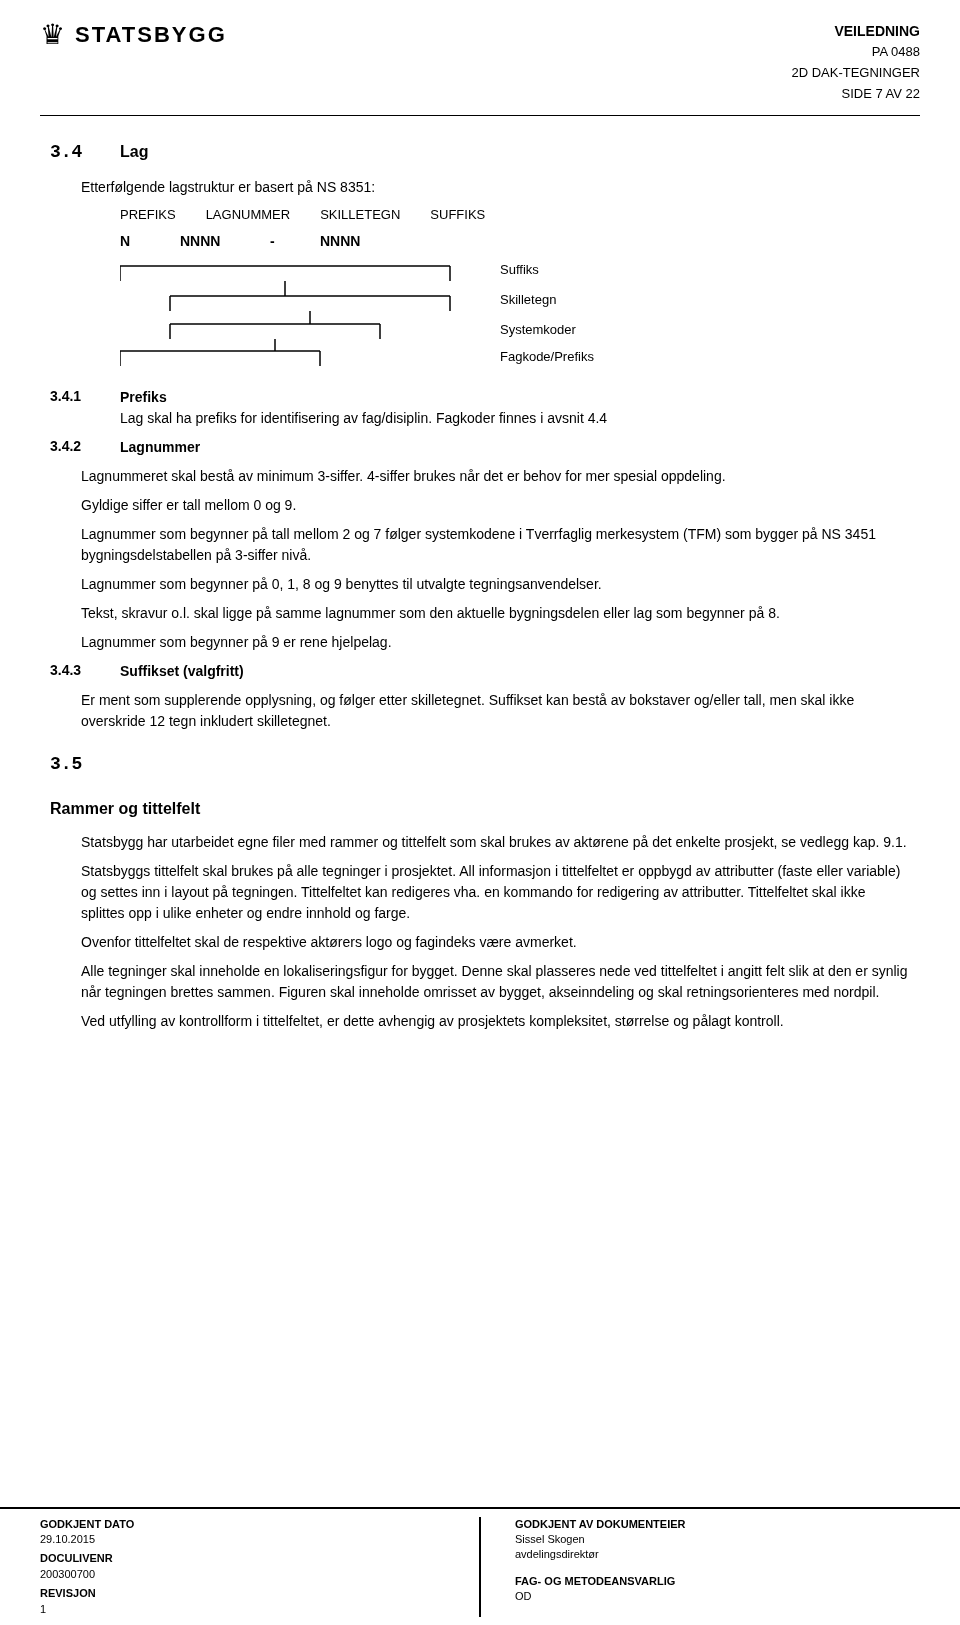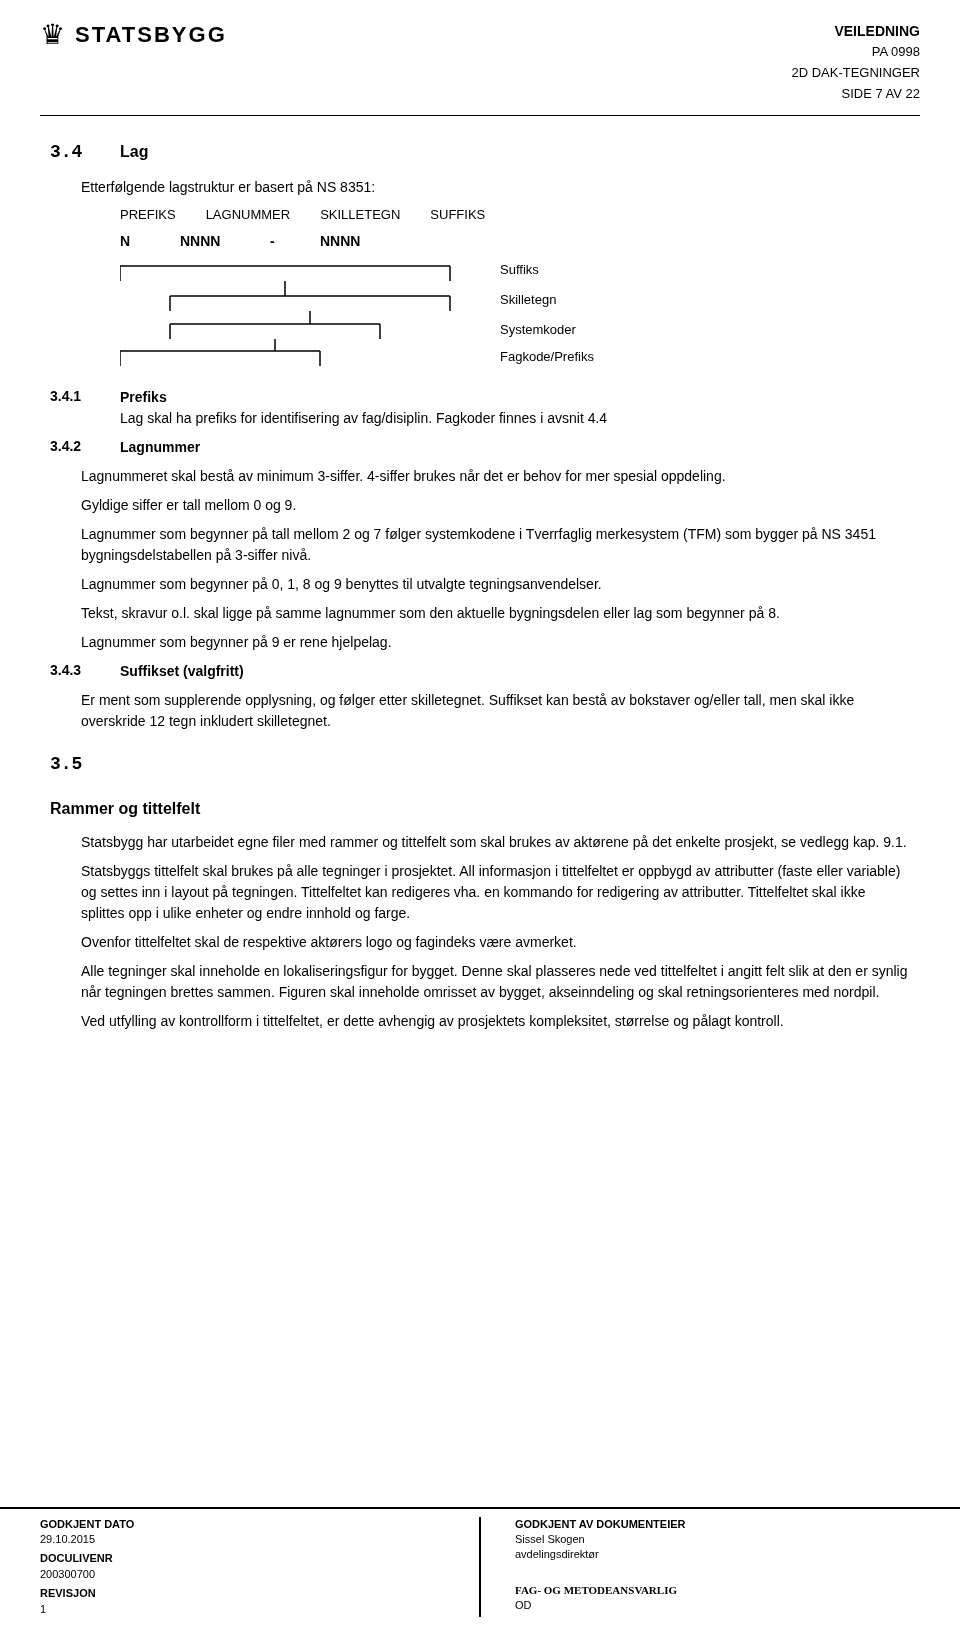--- a/index.html
+++ b/index.html
@@ -188,21 +188,21 @@
 
 <div class="page">
 
   <div class="header">
     <div class="logo-area">
       <div class="logo-crown">♛</div>
       <div class="logo-text">STATSBYGG</div>
     </div>
     <div class="header-right">
       <div class="doc-title">VEILEDNING</div>
-      <div>PA 0998</div>
+      <div>PA 0488</div>
       <div>2D DAK-TEGNINGER</div>
       <div>SIDE 7 AV 22</div>
     </div>
   </div>
 
   <div class="main-content">
 
     <div class="section-heading">
       <span class="section-number">3.4</span>
       <span class="section-title">Lag</span>
@@ -354,21 +354,21 @@
     <div class="footer-col">
       <div>
         <span class="footer-label">GODKJENT AV DOKUMENTEIER</span>
       </div>
       <div>
         <span class="footer-value">Sissel Skogen</span>
       </div>
       <div>
         <span class="footer-value">avdelingsdirektør</span>
       </div>
-      <div style="margin-top:20px;font-family:Liberation Serif, serif;">
+      <div style="margin-top:11px;">
         <span class="footer-label">FAG- OG METODEANSVARLIG</span>
       </div>
       <div>
         <span class="footer-value">OD</span>
       </div>
     </div>
   </div>
 
 </div>
 

